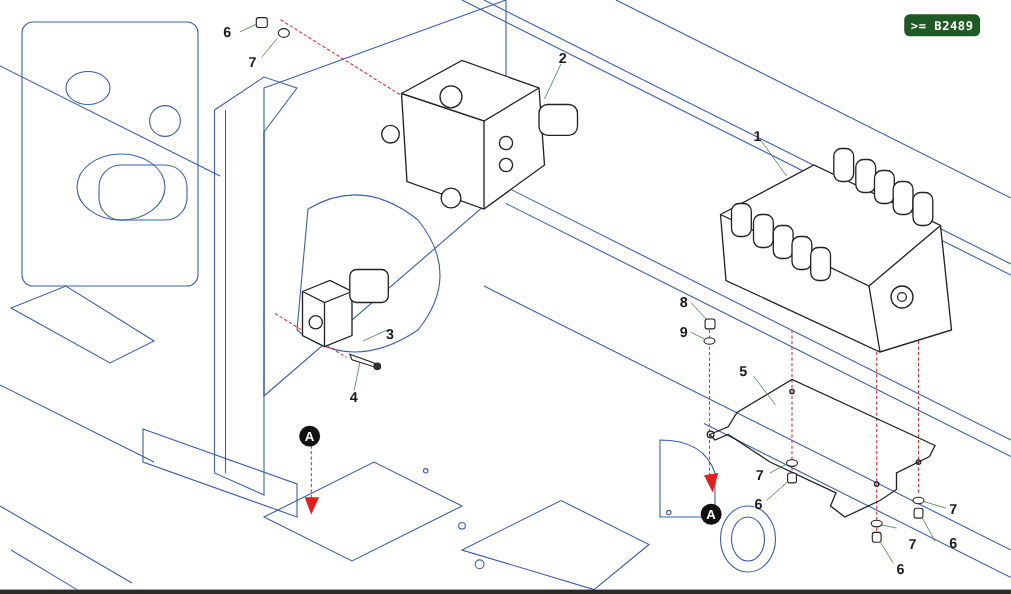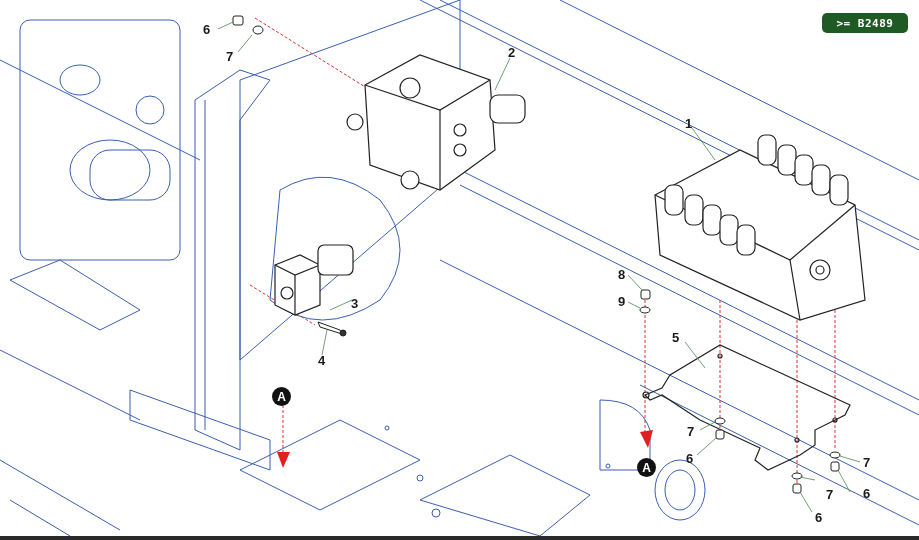--- a/index.html
+++ b/index.html
@@ -1,19 +1,19 @@
 <!DOCTYPE html>
 <html><head>
 <meta charset="utf-8">
 <style>
   html, body { margin:0; padding:0; background:#ffffff; }
   body { width:919px; height:540px; position:relative; overflow:hidden; font-family:"Liberation Sans", sans-serif; }
   #stage { position:absolute; left:0; top:0; width:919px; height:540px; }
   .callout { position:absolute; font-family:"Liberation Sans", sans-serif; font-weight:bold; font-size:13px; color:#1a1a1a; line-height:1; }
-  .serial-badge { position:absolute; left:822px; top:13px; width:86px; height:20px; background:#1f5a25; border-radius:5px; color:#ffffff; font-family:"DejaVu Sans Mono", monospace; font-weight:bold; font-size:11px; display:flex; align-items:center; justify-content:center; letter-spacing:0.5px; }
+  .serial-badge { position:absolute; left:822px; top:13px; width:69px; height:20px; background:#1f5a25; border-radius:5px; color:#ffffff; font-family:"DejaVu Sans Mono", monospace; font-weight:bold; font-size:11px; display:flex; align-items:center; justify-content:center; letter-spacing:0.5px; }
   .ref-marker { position:absolute; width:19px; height:19px; border-radius:50%; background:#111; color:#fff; font-weight:bold; font-size:12px; display:flex; align-items:center; justify-content:center; font-family:"Liberation Sans", sans-serif; }
   .bottom-bar { position:absolute; left:0; top:536px; width:919px; height:4px; background:#2a2a2a; }
 </style>
 </head>
 <body>
 
 <div id="stage">
   <svg width="919" height="540" viewBox="0 0 919 540" style="position:absolute;left:0;top:0;">
     <g stroke="#3a5fb0" fill="none" stroke-width="1">
 

